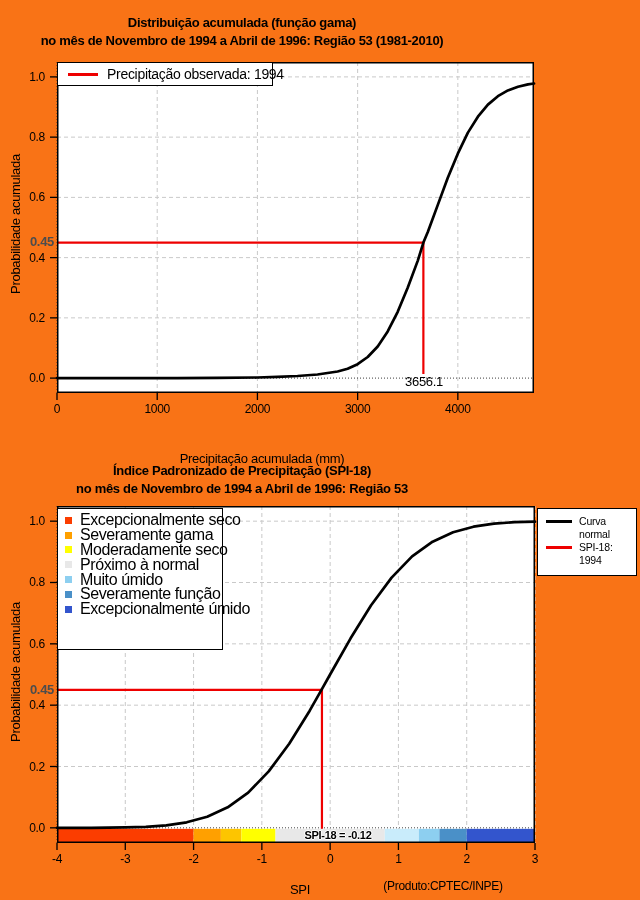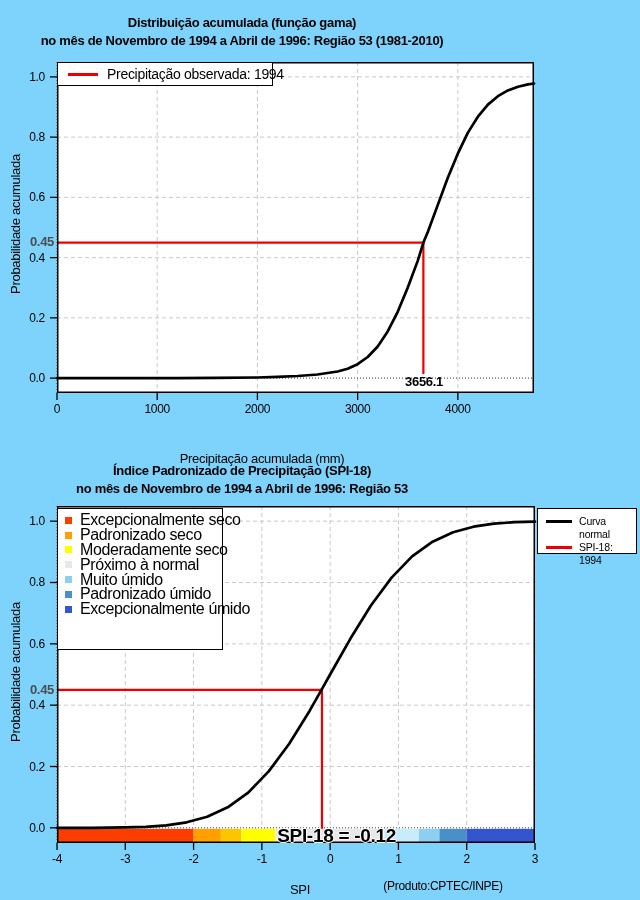--- a/index.html
+++ b/index.html
@@ -1,43 +1,43 @@
 <!DOCTYPE html>
 <html><head>
 <meta charset="utf-8">
 <style>
   html,body{margin:0;padding:0;background:#ffffff;}
-  .page{position:relative;width:640px;height:900px;background:#7dd3fc;
+  .page{position:relative;width:640px;height:900px;background:#f97316;
         font-family:"Liberation Sans",sans-serif;color:#000;overflow:hidden;}
   .title-line{position:absolute;left:2px;width:480px;text-align:center;
               font-weight:bold;font-size:13px;letter-spacing:-0.3px;white-space:nowrap;}
   .tick-label{position:absolute;font-size:12px;letter-spacing:-0.3px;transform:translateX(-50%);white-space:nowrap;}
   .ytick-label{position:absolute;font-size:12px;letter-spacing:-0.3px;width:30px;text-align:right;}
   .axis-title{position:absolute;font-size:13px;letter-spacing:-0.3px;text-align:center;white-space:nowrap;}
   .ylab{position:absolute;font-size:13px;letter-spacing:-0.3px;white-space:nowrap;
         transform:translate(-50%,-50%) rotate(-90deg);}
   .ann-y{position:absolute;width:42px;text-align:right;font-size:13px;font-weight:bold;
          color:#4d4d4d;letter-spacing:-0.3px;}
-  .ann-x{position:absolute;width:100px;text-align:center;font-size:13px;font-weight:bold;
+  .ann-x{position:absolute;width:100px;text-align:center;font-size:13px;font-weight:normal;
          letter-spacing:-0.3px;}
   .legend-box{position:absolute;background:#ffffff;border:1px solid #000;box-sizing:border-box;}
   .legend-observed{left:57px;top:62px;width:216px;height:24px;display:flex;align-items:center;}
   .sample-line{display:inline-block;height:3px;flex:none;}
   .legend-observed .sample-line{width:30px;margin-left:10px;margin-right:9px;}
   .legend-observed span.lbl{font-size:14px;letter-spacing:-0.3px;white-space:nowrap;}
   .legend-cats{left:57px;top:508px;width:166px;height:142px;padding-top:4px;}
   .cat-row{display:flex;align-items:center;height:14.8px;padding-left:7px;white-space:nowrap;}
   .cat-swatch{width:7px;height:7px;flex:none;margin-right:8px;}
   .cat-label{font-size:16px;letter-spacing:-0.4px;}
-  .legend-series{left:537px;top:508px;width:100px;height:46px;padding:6px 0 0 8px;}
+  .legend-series{left:537px;top:508px;width:100px;height:68px;padding:6px 0 0 8px;}
   .ls-row{display:flex;align-items:flex-start;font-size:10.5px;letter-spacing:-0.2px;line-height:13px;}
   .ls-row .sample-line{width:26px;margin-top:5px;margin-right:7px;}
   .ls-label{width:58px;}
-  .spi-callout{position:absolute;left:246px;top:828px;width:150px;height:15px;line-height:15px;
-               text-align:right;font-size:19px;font-weight:bold;letter-spacing:-0.3px;
+  .spi-callout{position:absolute;left:263px;top:828px;width:150px;height:15px;line-height:15px;
+               text-align:center;font-size:11px;font-weight:bold;letter-spacing:-0.3px;
                text-shadow:-1px 0 #fff,1px 0 #fff,0 -1px #fff,0 1px #fff;}
   .footnote{position:absolute;left:377px;top:879px;width:132px;text-align:center;
             font-size:12px;letter-spacing:-0.3px;white-space:nowrap;}
   svg.plot{position:absolute;overflow:visible;}
 </style>
 </head>
 <body>
 
 <div class="page">
 
@@ -137,37 +137,37 @@
         <line x1="-7" y1="15.164999999999964" x2="0" y2="15.164999999999964" stroke="#000" stroke-width="1.3"></line>
       </svg>
 
     <div class="legend-box legend-cats" id="legend-cats">
         <div class="cat-row">
           <span class="cat-swatch" style="background: rgb(251, 61, 0);"></span>
           <span class="cat-label">Excepcionalmente seco</span>
         </div>
         <div class="cat-row">
           <span class="cat-swatch" style="background: rgb(255, 160, 0);"></span>
-          <span class="cat-label">Padronizado seco</span>
+          <span class="cat-label">Severamente gama</span>
         </div>
         <div class="cat-row">
           <span class="cat-swatch" style="background: rgb(255, 255, 0);"></span>
           <span class="cat-label">Moderadamente seco</span>
         </div>
         <div class="cat-row">
           <span class="cat-swatch" style="background: rgb(232, 232, 232);"></span>
           <span class="cat-label">Próximo à normal</span>
         </div>
         <div class="cat-row">
           <span class="cat-swatch" style="background: rgb(141, 207, 240);"></span>
           <span class="cat-label">Muito úmido</span>
         </div>
         <div class="cat-row">
           <span class="cat-swatch" style="background: rgb(74, 144, 200);"></span>
-          <span class="cat-label">Padronizado úmido</span>
+          <span class="cat-label">Severamente função</span>
         </div>
         <div class="cat-row">
           <span class="cat-swatch" style="background: rgb(51, 85, 205);"></span>
           <span class="cat-label">Excepcionalmente úmido</span>
         </div>
       </div>
 
     <div class="legend-box legend-series">
       <div class="ls-row">
         <span class="sample-line" id="ls-black" style="background: rgb(0, 0, 0);"></span>

